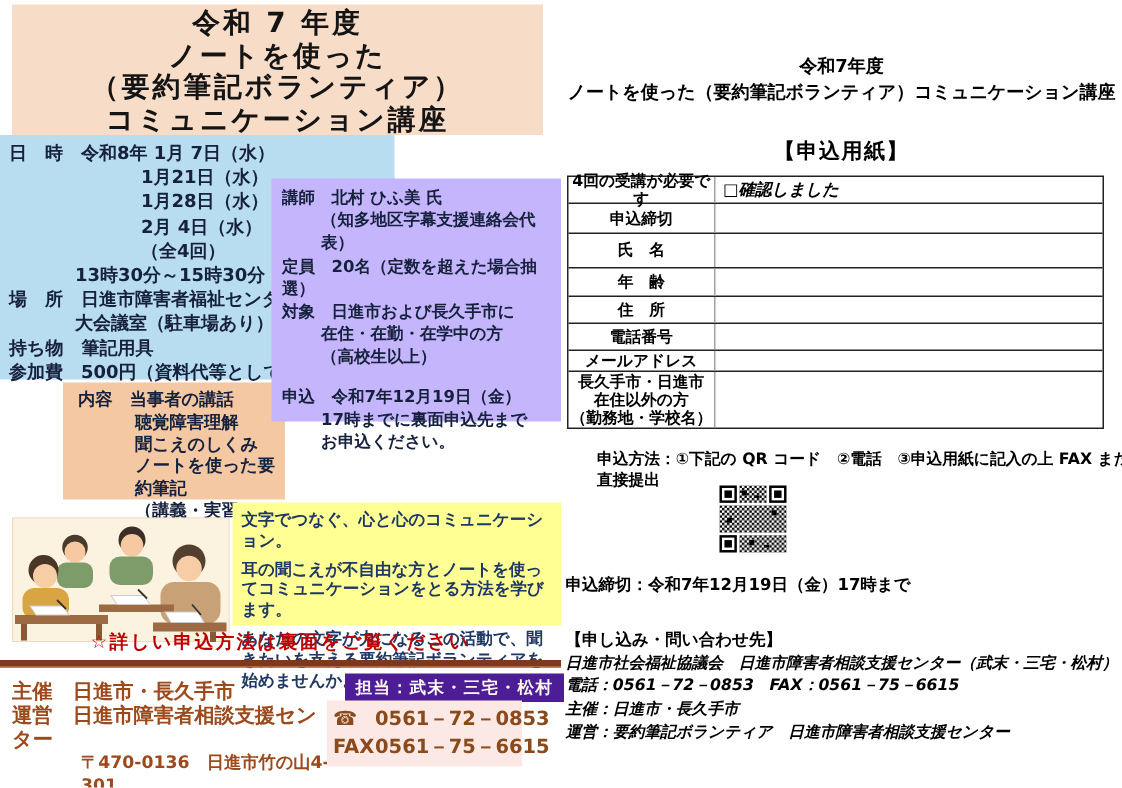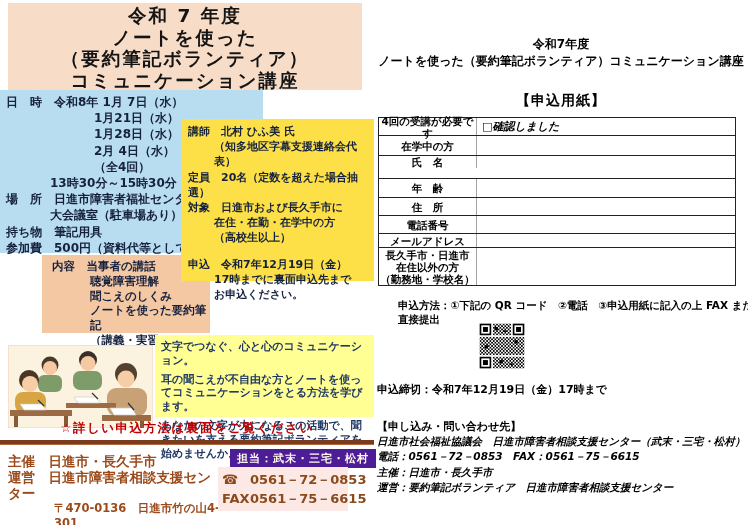--- a/index.html
+++ b/index.html
@@ -7,25 +7,25 @@
   #screen{position:relative;width:748px;height:525px;overflow:hidden;background:#fff;}
   .abs{position:absolute;}
 
   
   .title-box{left:8px;top:3px;width:354px;height:87px;background:#f7dcc8;text-align:center;
     font-weight:bold;font-size:18.5px;line-height:21.5px;letter-spacing:2px;color:#141414;padding-top:2px;box-sizing:border-box;}
   .schedule-box{left:0;top:90px;width:263px;height:163px;background:#b9ddf0;color:#16223d;
     font-weight:bold;font-size:12px;line-height:16.2px;padding:4px 0 0 6px;box-sizing:border-box;}
   .schedule-box .i1{padding-left:44px;}
   .schedule-box .i3{padding-left:88px;}
-  .instructor-box{left:181px;top:119px;width:193px;height:162px;background:#fde047;color:#16223d;
+  .instructor-box{left:181px;top:119px;width:193px;height:162px;background:#c4b5fd;color:#16223d;
     font-weight:bold;font-size:11px;line-height:15.2px;padding:5px 0 0 7px;box-sizing:border-box;z-index:2;}
   .instructor-box .i1{padding-left:26px;}
   .instructor-box .sp{height:11px;}
-  .content-box{left:42px;top:255px;width:168px;height:78px;background:#f5c8a4;color:#16223d;
+  .content-box{left:42px;top:255px;width:148px;height:78px;background:#f5c8a4;color:#16223d;
     font-weight:bold;font-size:11.5px;line-height:14.8px;padding:4px 0 0 10px;box-sizing:border-box;}
   .content-box .i1{padding-left:38px;}
   .message-box{left:155px;top:335px;width:219px;height:82px;background:#ffff94;color:#1f3864;
     font-weight:bold;font-size:11px;line-height:13.8px;padding:5px 5px 0 6px;box-sizing:border-box;}
   .message-box p{margin:0 0 5px 0;}
   .illustration{left:8px;top:345px;width:145px;height:83px;}
   .star-note{left:0;top:420px;width:374px;text-align:center;color:#c00000;font-weight:bold;
     font-size:12.5px;letter-spacing:1.5px;}
   .divider{left:0;top:440px;width:374px;height:4px;background:#7b3a1e;border-bottom:1px solid #b06a40;}
   .org-block{left:8px;top:453px;width:215px;color:#9c4a1c;font-weight:bold;}
@@ -42,21 +42,21 @@
   
   .form-page{left:374px;top:0;width:374px;height:525px;color:#000;}
   .form-title{left:0;top:36px;width:374px;text-align:center;font-weight:bold;font-size:12px;line-height:17px;}
   .form-heading{left:0;top:92px;width:374px;text-align:center;font-weight:bold;font-size:14px;letter-spacing:1px;}
   .app-table{left:4px;top:117px;width:358px;border:1px solid #222;box-sizing:border-box;}
   .trow{display:flex;border-bottom:1px solid #222;box-sizing:border-box;}
   .trow:last-child{border-bottom:none;}
   .trow .th{width:98px;border-right:1px solid #a3a3a3;display:flex;align-items:center;justify-content:center;
     text-align:center;font-weight:bold;font-size:10.5px;line-height:12px;white-space:pre-line;box-sizing:border-box;}
   .trow .td{flex:1;display:flex;align-items:center;font-weight:bold;font-size:11px;padding:1px 5px;box-sizing:border-box;font-style:italic;}
-  .h18{height:18px;} .h20{height:20px;} .h23{height:23px;flex-direction:column;} .h19{height:19px;} .h14{height:14px;} .h37{height:37px;}
+  .h18{height:18px;} .h20{height:20px;} .h23{height:23px;} .h19{height:19px;} .h14{height:14px;} .h37{height:37px;}
   .method-line{left:3px;top:299px;width:370px;font-weight:bold;font-size:10.5px;margin-left:21px;}
   .qr{left:104px;top:322px;width:48px;height:48px;}
   .deadline-line{left:3px;top:382px;width:370px;font-weight:bold;font-size:11px;}
   .contact-heading{left:3px;top:419px;width:370px;font-weight:bold;font-size:11px;}
   .contact-l0{left:3px;top:435px;} .contact-l1{left:3px;top:450px;}
   .contact-l2{left:3px;top:466px;} .contact-l3{left:3px;top:481px;}
   .contact-line{width:370px;font-weight:bold;font-size:10.5px;white-space:nowrap;font-style:italic;}
 </style>
 </head>
 <body>
@@ -174,21 +174,21 @@
     </div>
 
     <div class="abs form-heading">【申込用紙】</div>
 
     <div class="abs app-table">
       <div class="trow h18">
         <div class="th">4回の受講が必要です</div>
         <div class="td">□確認しました</div>
       </div>
       <div class="trow h20">
-        <div class="th">在学中の方</div>
+        <div class="th">申込締切</div>
         <div class="td"></div>
       </div>
       <div class="trow h23">
         <div class="th">氏　名</div>
         <div class="td"></div>
       </div>
       <div class="trow h19">
         <div class="th">年　齢</div>
         <div class="td"></div>
       </div>

